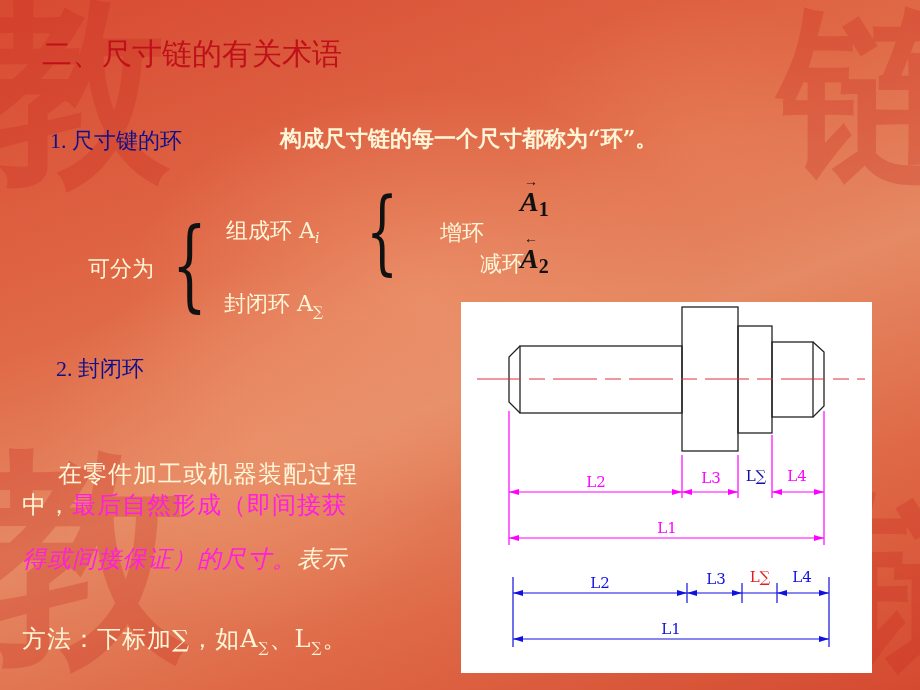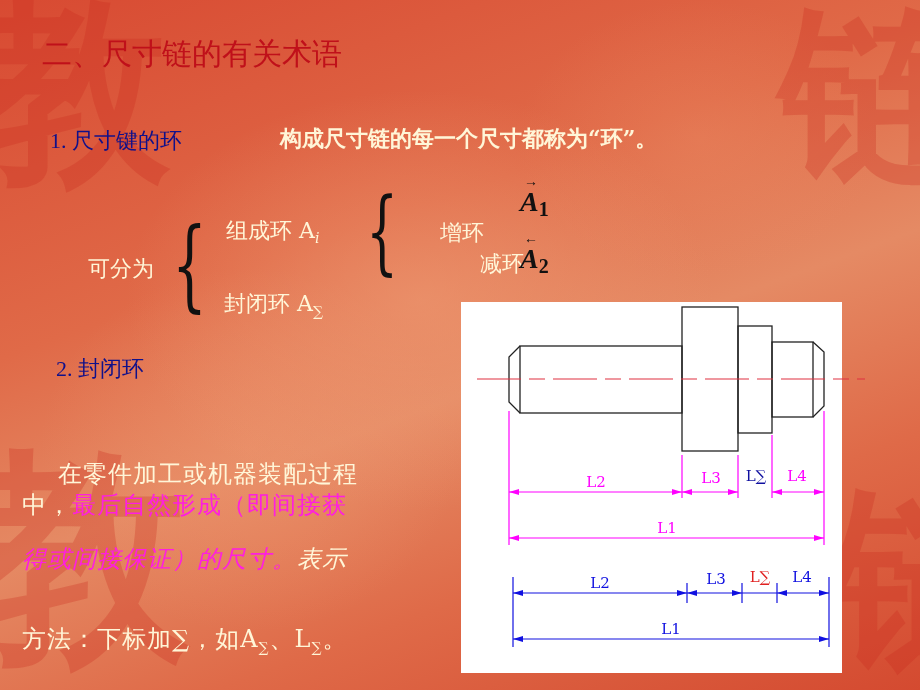--- a/index.html
+++ b/index.html
@@ -21,21 +21,21 @@
   .h-blue { color: #10108a; font-weight: normal; font-size: 22px; font-family: "Liberation Serif", serif; }
   .cream { color: #fff6d8; font-size: 22px; }
   .magenta { color: #ff1ee0; }
   .def { left: 280px; top: 124px; font-weight: bold; }
   .brace { position: absolute; color: #111; font-family: "DejaVu Serif", serif; }
   .vecA { font-family: "Liberation Serif", serif; font-style: italic; font-weight: bold; color: #111; font-size: 28px; position: relative; }
   .vecA sub { font-style: normal; font-size: 20px; vertical-align: -5px; }
   .vecA .arrow { position: absolute; left: 4px; top: -12px; font-size: 14px; font-style: normal; font-weight: normal; }
   .sub { font-size: 14px; vertical-align: -5px; }
   .para { left: 22px; font-size: 24px; color: #fff6d8; letter-spacing: 1px; }
-  .diagram-box { position: absolute; left: 461px; top: 302px; width: 381px; height: 371px; background: #ffffff; }
+  .diagram-box { position: absolute; left: 461px; top: 302px; width: 411px; height: 371px; background: #ffffff; }
 </style>
 </head>
 <body>
 
 <div class="bg-glyph" style="left:-30px;top:-10px;font-size:200px;">教</div>
 <div class="bg-glyph" style="left:-40px;top:440px;font-size:230px;">教</div>
 <div class="bg-glyph" style="left:780px;top:0px;font-size:190px;">链</div>
 <div class="bg-glyph" style="left:830px;top:480px;font-size:200px;">链</div>
 
 <div class="abs title">二、尺寸链的有关术语</div>

